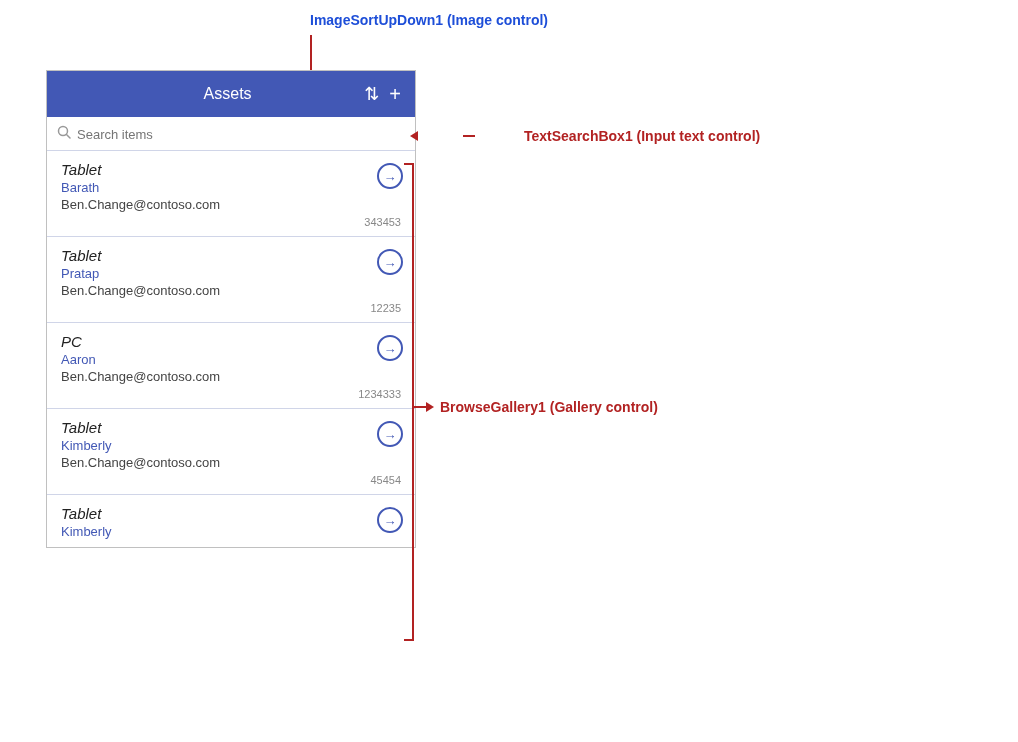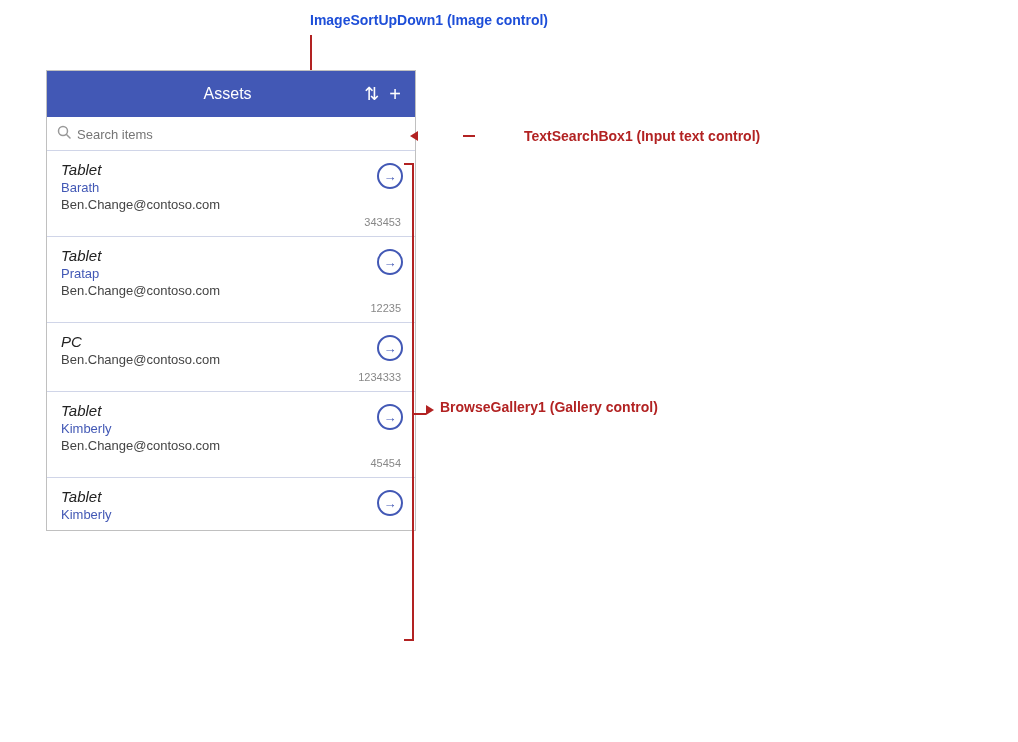--- a/index.html
+++ b/index.html
@@ -180,20 +180,21 @@
     <div class="gallery-item">
       <div class="item-title">Tablet</div>
       <div class="item-name">Pratap</div>
       <div class="item-email">Ben.Change@contoso.com</div>
       <div class="item-number">12235</div>
       <div class="item-arrow">→</div>
     </div>
 
     <div class="gallery-item">
       <div class="item-title">PC</div>
+      <div class="item-name">Aaron</div>
       <div class="item-email">Ben.Change@contoso.com</div>
       <div class="item-number">1234333</div>
       <div class="item-arrow">→</div>
     </div>
 
     <div class="gallery-item">
       <div class="item-title">Tablet</div>
       <div class="item-name">Kimberly</div>
       <div class="item-email">Ben.Change@contoso.com</div>
       <div class="item-number">45454</div>
@@ -211,17 +212,17 @@
 
 <div style="position:absolute; top:128px; left:410px; display:flex; align-items:center;gap:45px;">
 
   <div style="width:0; height:0; border-right:8px solid #b22222; border-top:5px solid transparent; border-bottom:5px solid transparent; margin-right:0;"></div>
   <div style="width:12px; height:2px; background:#b22222;"></div>
   <div style="color:#b22222; font-weight:bold; font-size:14px; margin-left:4px;">TextSearchBox1 (Input text control)</div>
 </div>
 
 <div style="position:absolute; top:163px; left:404px; width:10px; height:478px; border-top:2px solid #b22222; border-bottom:2px solid #b22222; border-right:2px solid #b22222;"></div>
 
-<div style="position:absolute; top:399px; left:414px; display:flex; align-items:flex-end;">
+<div style="position:absolute; top:399px; left:414px; display:flex; align-items:center;">
   <div style="width:12px; height:2px; background:#b22222;"></div>
   <div style="width:0; height:0; border-left:8px solid #b22222; border-top:5px solid transparent; border-bottom:5px solid transparent; margin-right:4px;"></div>
   <div style="color:#b22222; font-weight:bold; font-size:14px; margin-left:2px;">BrowseGallery1 (Gallery control)</div>
 </div>
 
 </body></html>

